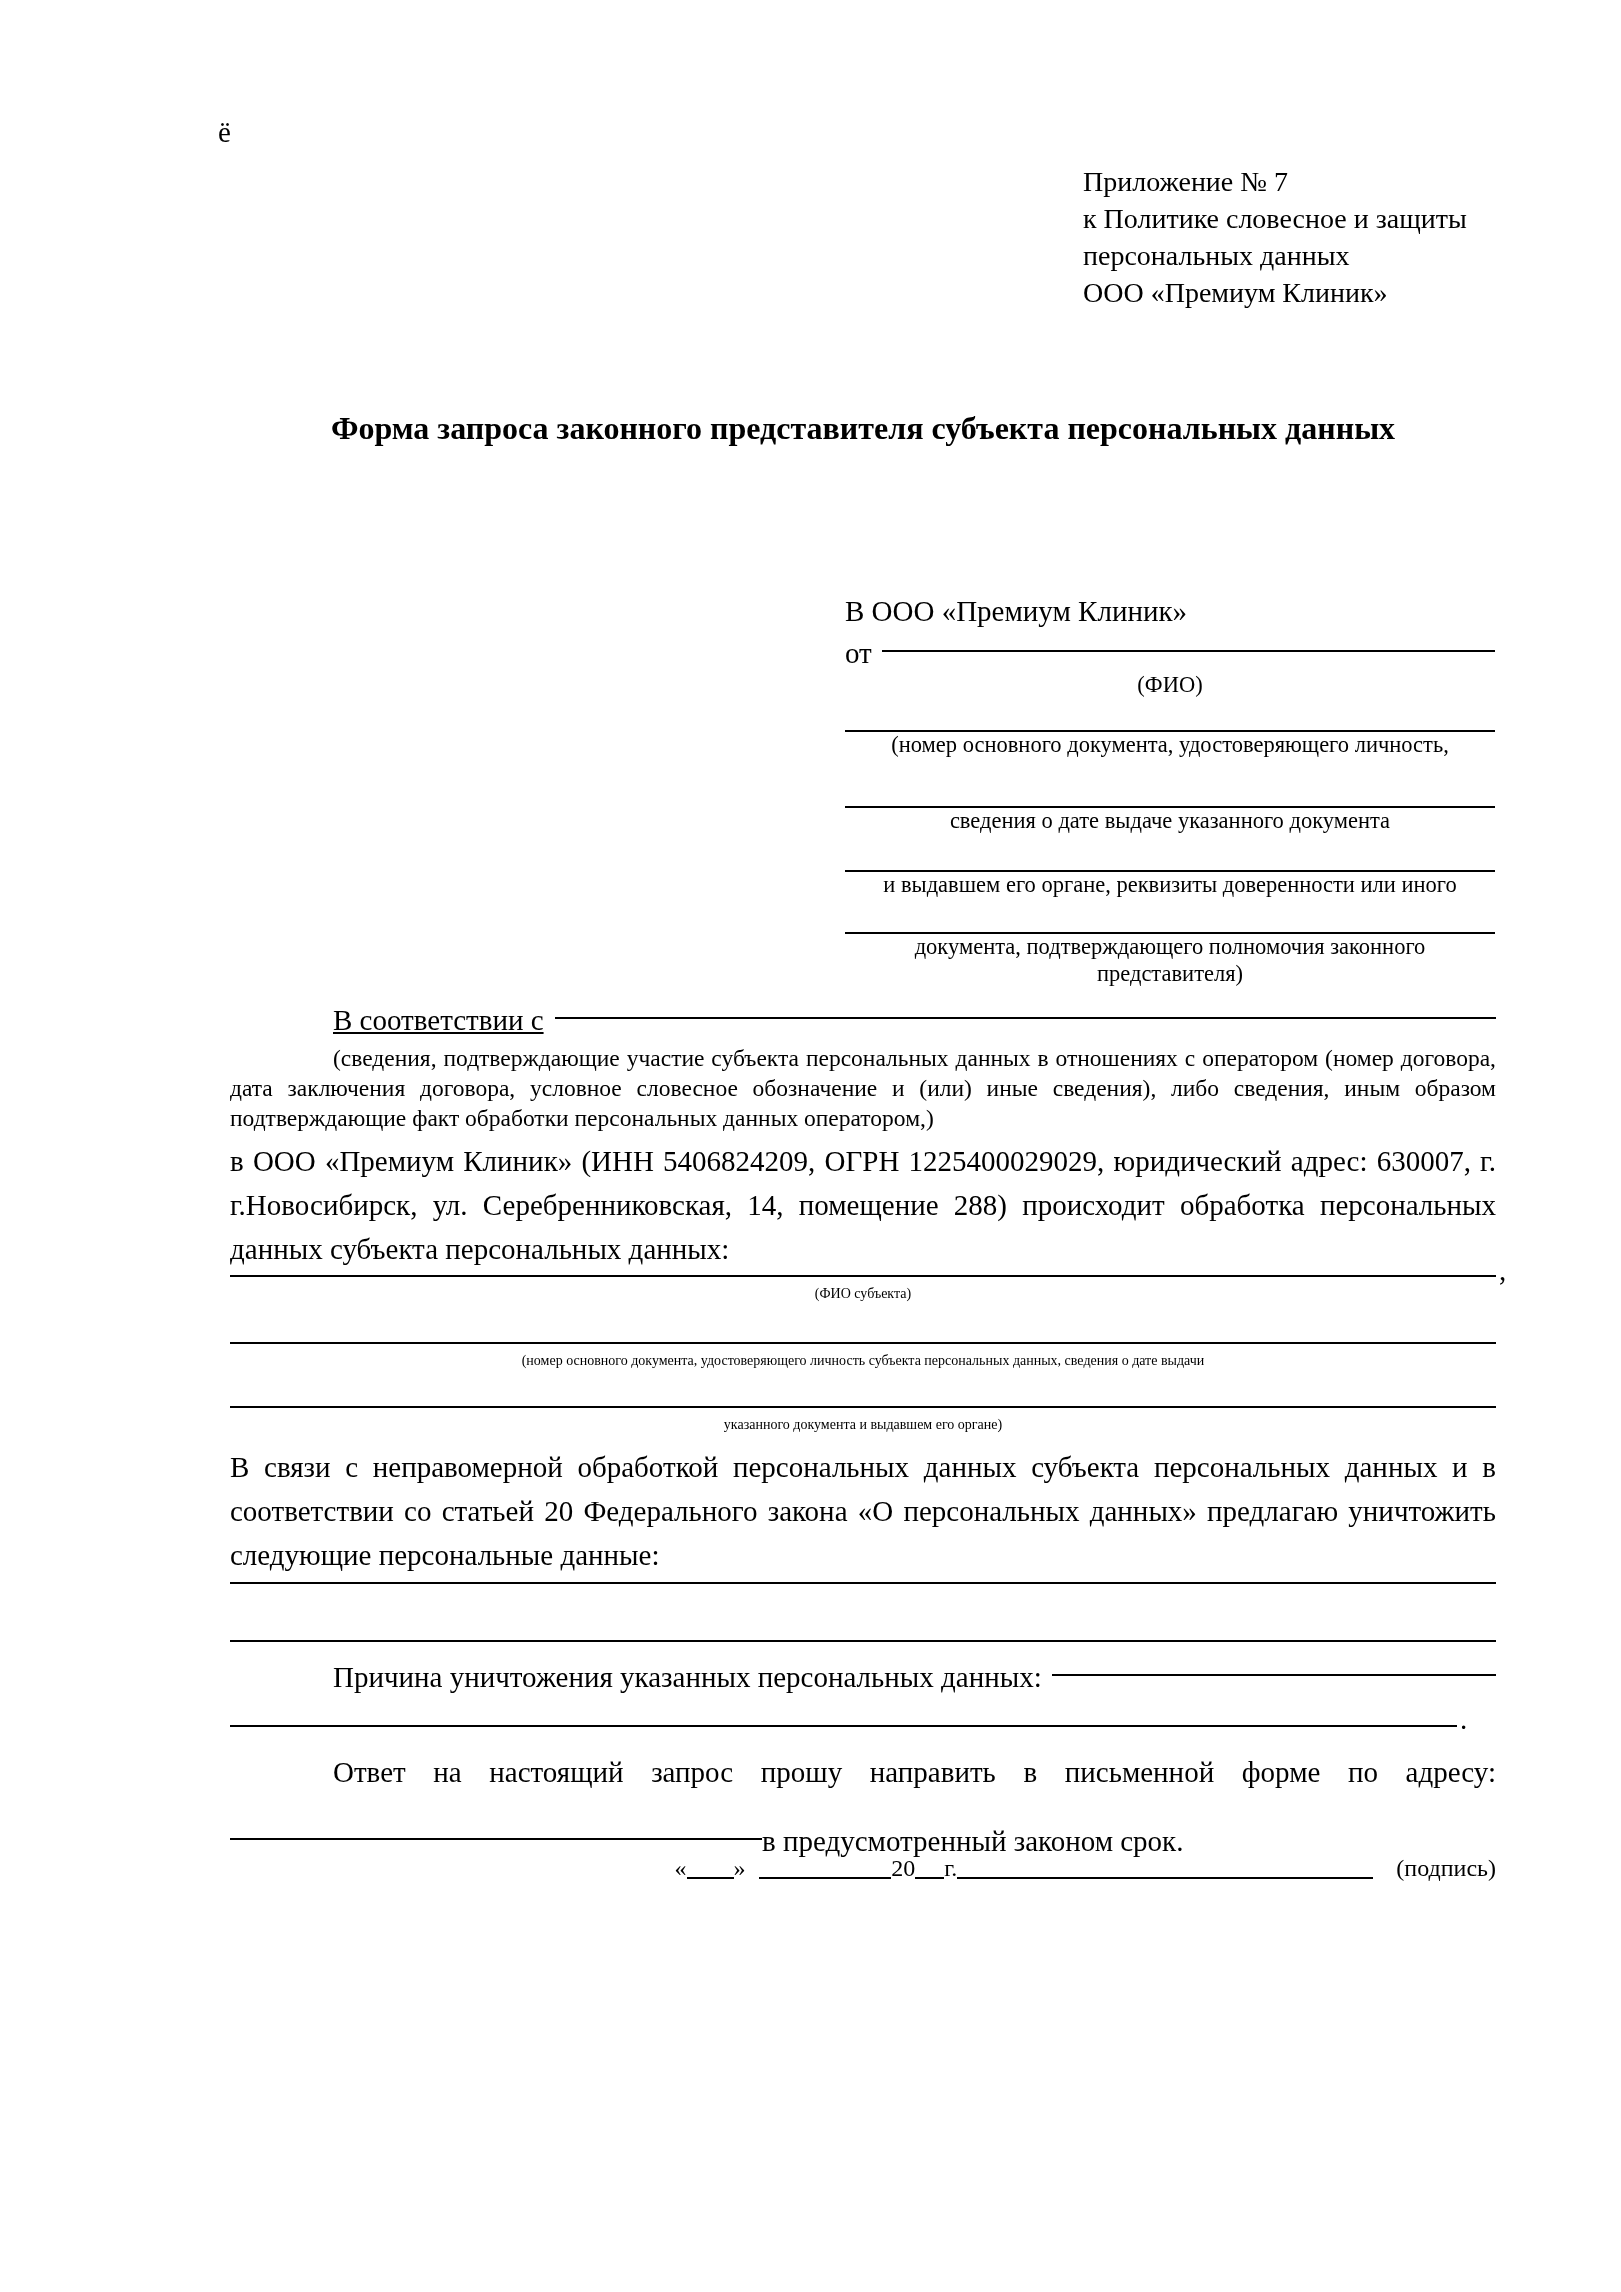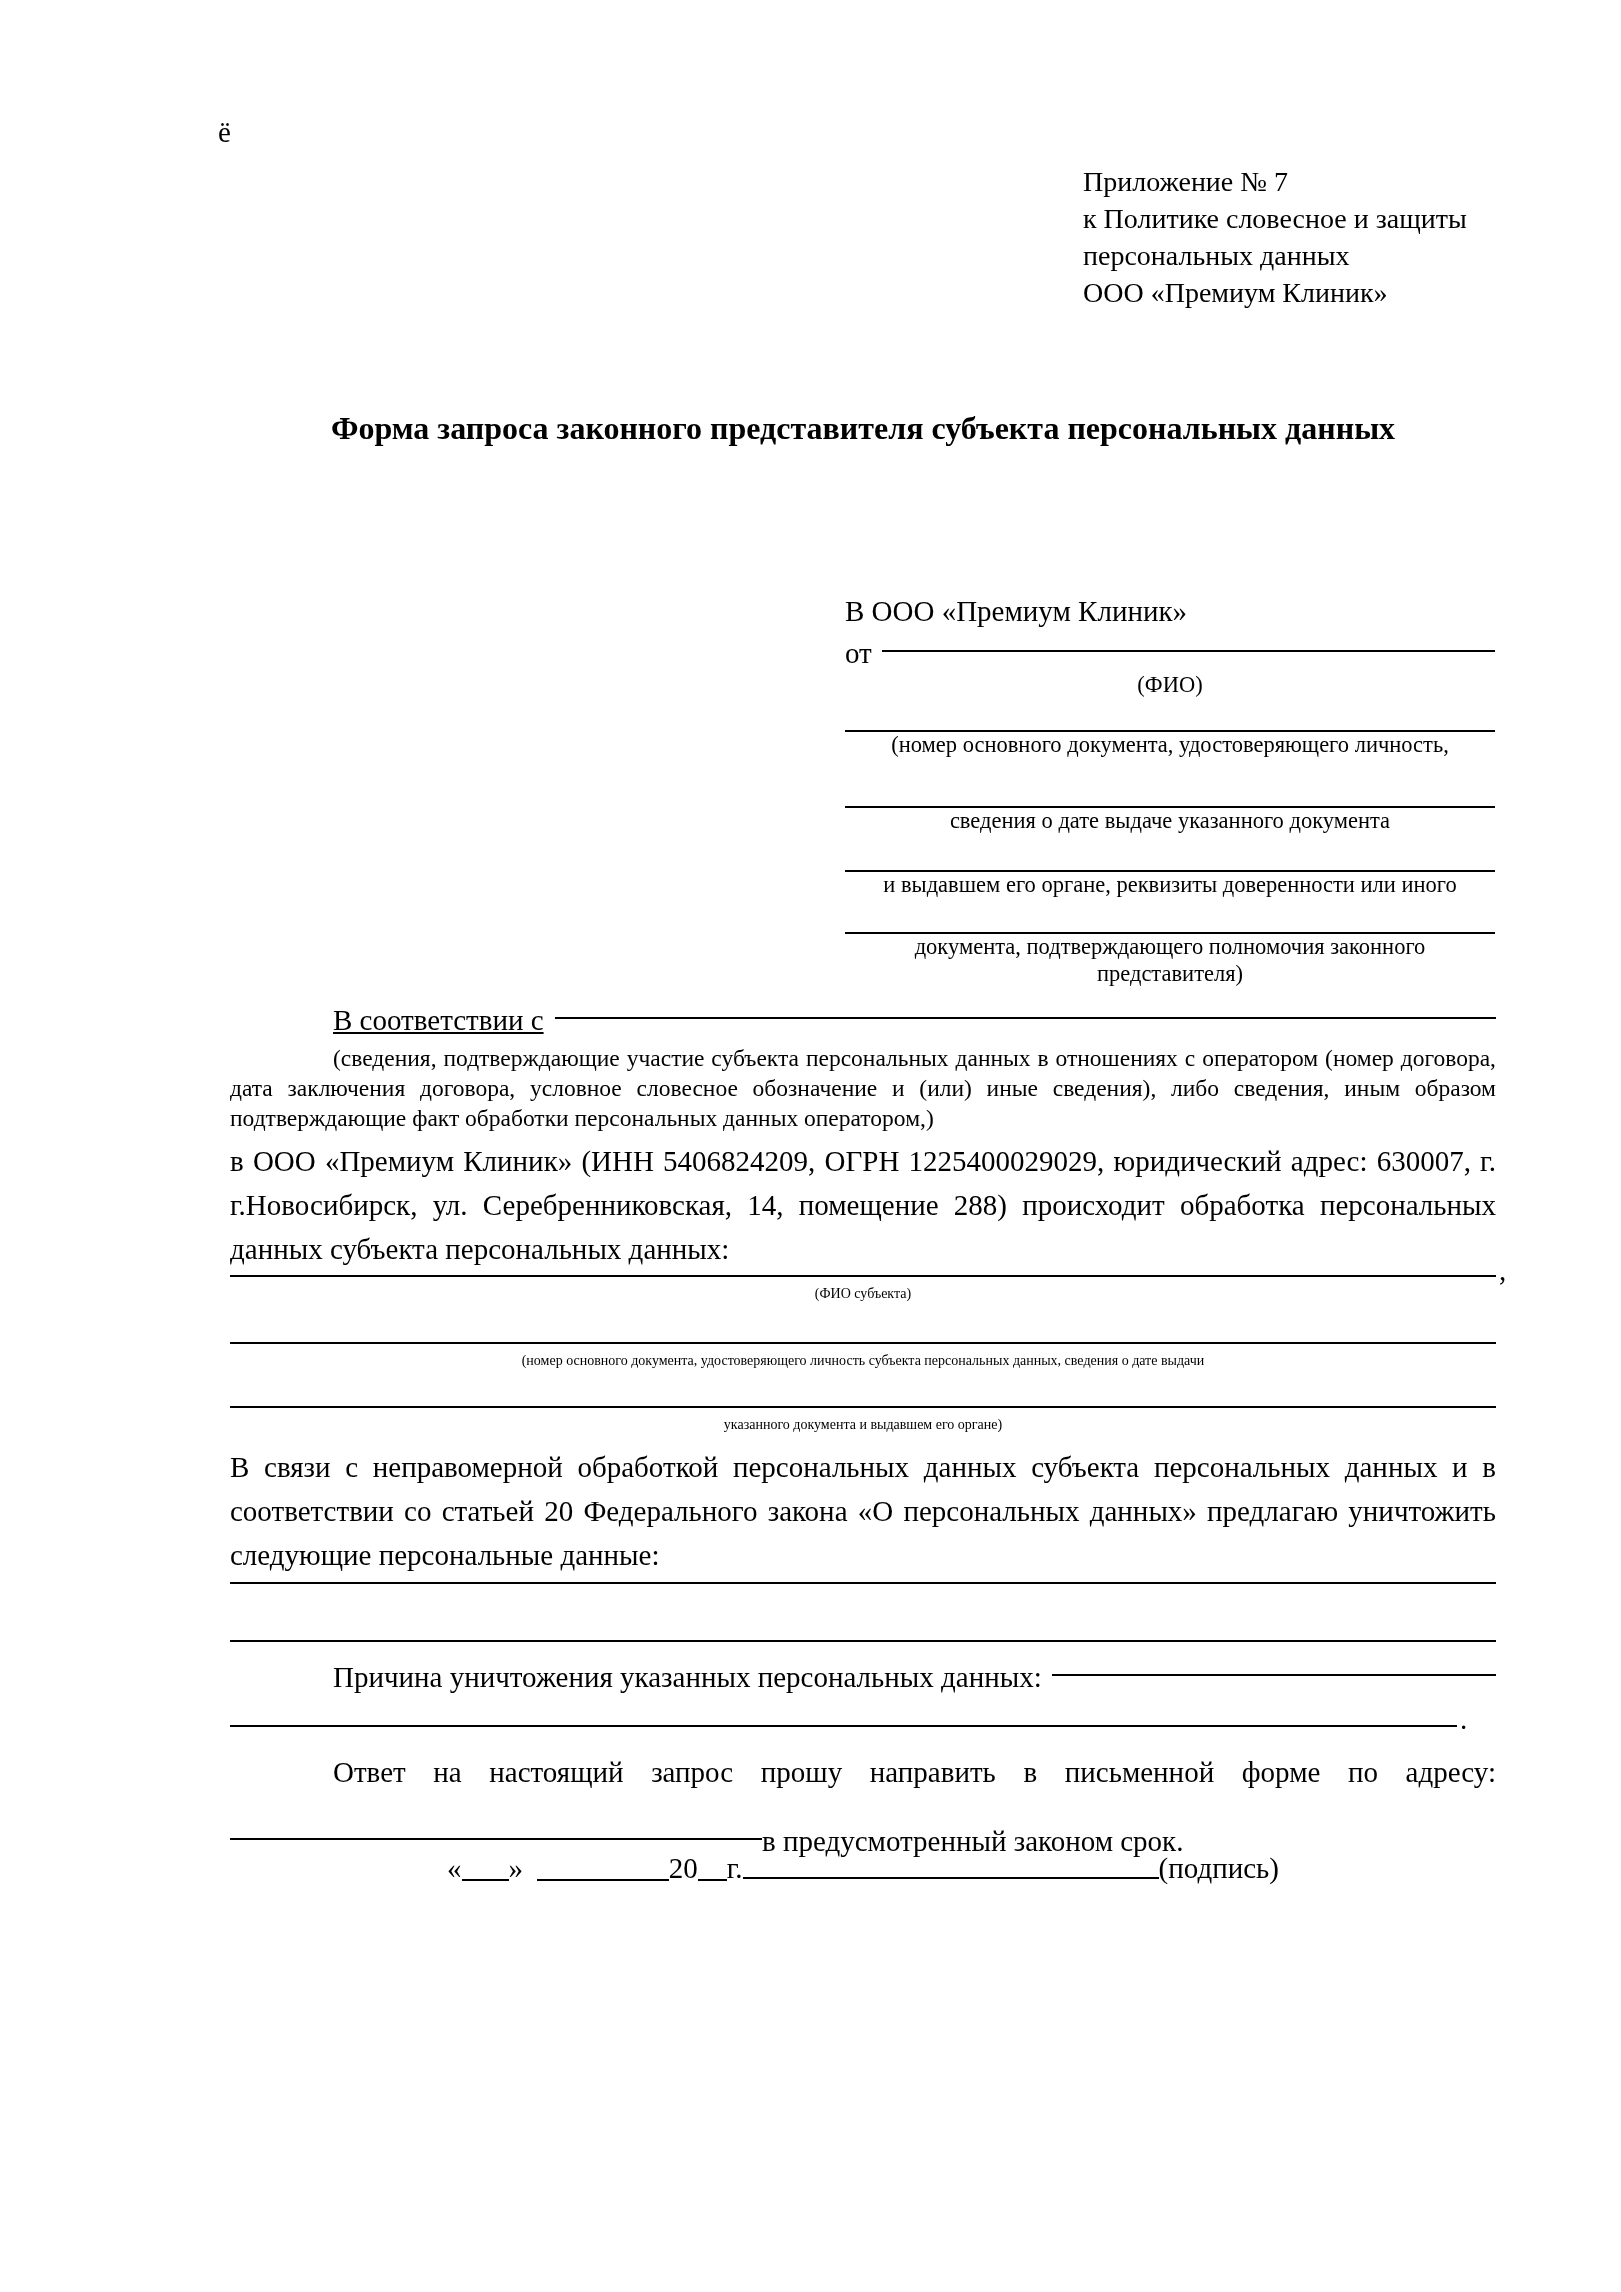--- a/index.html
+++ b/index.html
@@ -50,31 +50,31 @@
   .reason-row .lbl { white-space: nowrap; padding-left: 103px; padding-right: 9.8px; line-height: 41px; }
   .reason-cont { margin-top: 25.5px; margin-right: 39px; }
   .answer { margin-top: 23.5px; line-height: 44px; text-align: justify; text-indent: 103px; text-align-last: justify; }
   .address-row { height: 37px; }
   .address-row .u-w { width: 532px; border-bottom: 2.5px solid #000; height: 0; margin-bottom: 5.9px; }
   .address-row .txt { line-height: 35px; white-space: nowrap; }
 
   
   .footer {
     position: absolute; left: 230px; top: 1852px; width: 1266px;
-    display: flex; justify-content: center; align-items: flex-end; font-size: 29px;
+    display: flex; justify-content: flex-end; align-items: flex-end; font-size: 24px;
   }
   .date-group { white-space: nowrap; line-height: 33px; }
   .u {
     display: inline-block; height: 0; border-bottom: 2.5px solid #000;
     position: relative; top: 2.9px;
   }
   .u-day { width: 47px; } .u-month { width: 132px; margin-left: 13.7px; } .u-year { width: 29px; }
   .sig-group { display: flex; align-items: flex-end; }
   .sig-group .u-sign { width: 416px; border-bottom: 2.5px solid #000; height: 0; margin-bottom: 5.9px; }
-  .sig-group .cap { line-height: 33px; white-space: nowrap; }
+  .sig-group .cap { line-height: 33px; white-space: nowrap; margin-left: 23px; }
 </style>
 </head>
 <body>
 
 <div class="page">
 
   <div class="stray">ё</div>
 
   <div class="appendix">
     <div>Приложение № 7</div>

